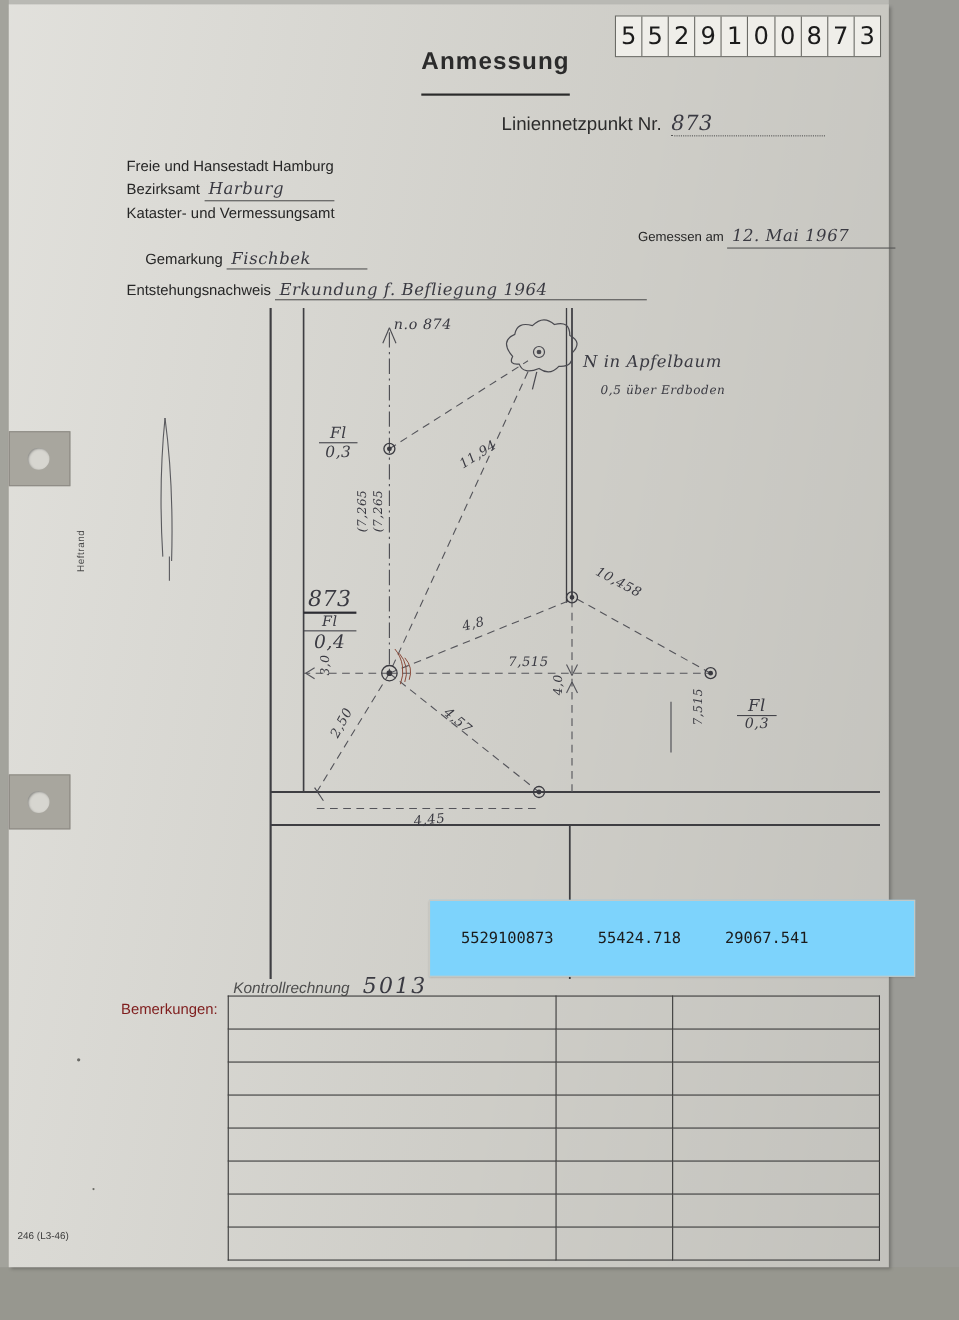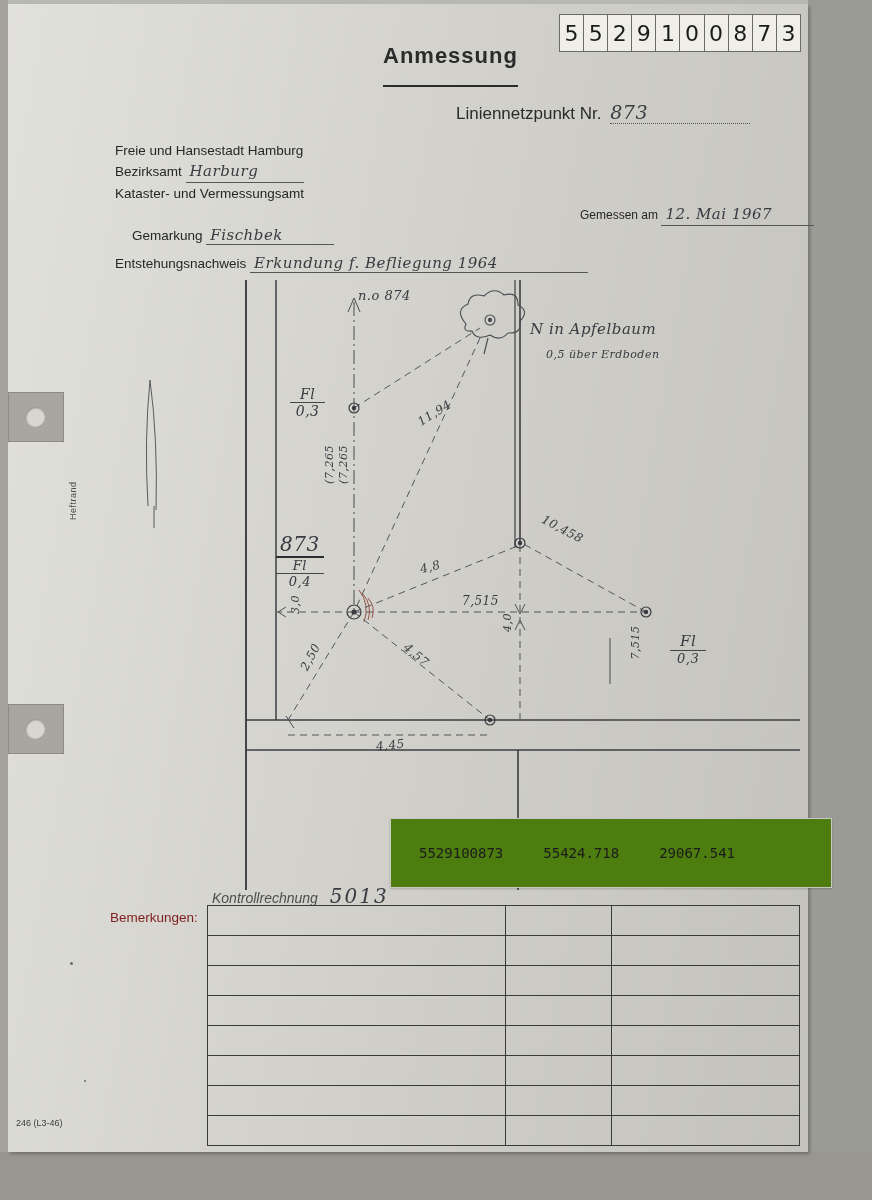--- a/index.html
+++ b/index.html
@@ -168,21 +168,21 @@
     left: 110px; top: 280px;
     width: 690px; height: 610px;
   }
   .drawing svg { display:block; }
 
   
   .coordbox {
     position: absolute;
     left: 390px; top: 818px;
     width: 412px; height: 68px;
-    background: #4d7c0f;
+    background: #7dd3fc;
     border: 1px solid #c9c8c2;
     box-shadow: 0 1px 2px rgba(0,0,0,.2);
     display: flex;
     align-items: center;
     gap: 40px;
     padding-left: 28px;
     font-family: "DejaVu Sans Mono", monospace;
     font-size: 14px;
     color: #1b1b1b;
   }
@@ -413,21 +413,21 @@
     <div style="position:absolute; left:436px; top:68px; font-size:11px;" class="hand">0,5 über Erdboden</div>
 
     <div style="position:absolute; left:180px; top:106px; text-align:center; font-size:14px; color:#33333a;">
       <div style="border-bottom:1px solid #44444a; padding:0 10px;" class="hand">Fl</div>
       <div class="hand">0,3</div>
     </div>
 
     <div style="position:absolute; left:166px; top:252px; text-align:center; color:#2c2c32;">
       <div class="hand" style="font-size:20px; border-bottom:2px solid #2c2c32; padding:0 4px;">873</div>
       <div class="hand" style="font-size:13px; border-bottom:1px solid #44444a;">Fl</div>
-      <div class="hand" style="font-size:13px;">0,4</div>
+      <div class="hand" style="font-size:17px;">0,4</div>
     </div>
 
     <div style="position:absolute; left:560px; top:352px; text-align:center; color:#33333a;">
       <div class="hand" style="font-size:15px; border-bottom:1px solid #44444a; padding:0 10px;">Fl</div>
       <div class="hand" style="font-size:13px;">0,3</div>
     </div>
 
     <div class="hand" style="position:absolute; left:306px; top:126px; font-size:12px; transform:rotate(-32deg);">11,94</div>
     <div class="hand" style="position:absolute; left:200px; top:178px; font-size:11px; transform:rotate(-90deg);">(7,265</div>
     <div class="hand" style="position:absolute; left:214px; top:178px; font-size:11px; transform:rotate(-90deg);">(7,265</div>

